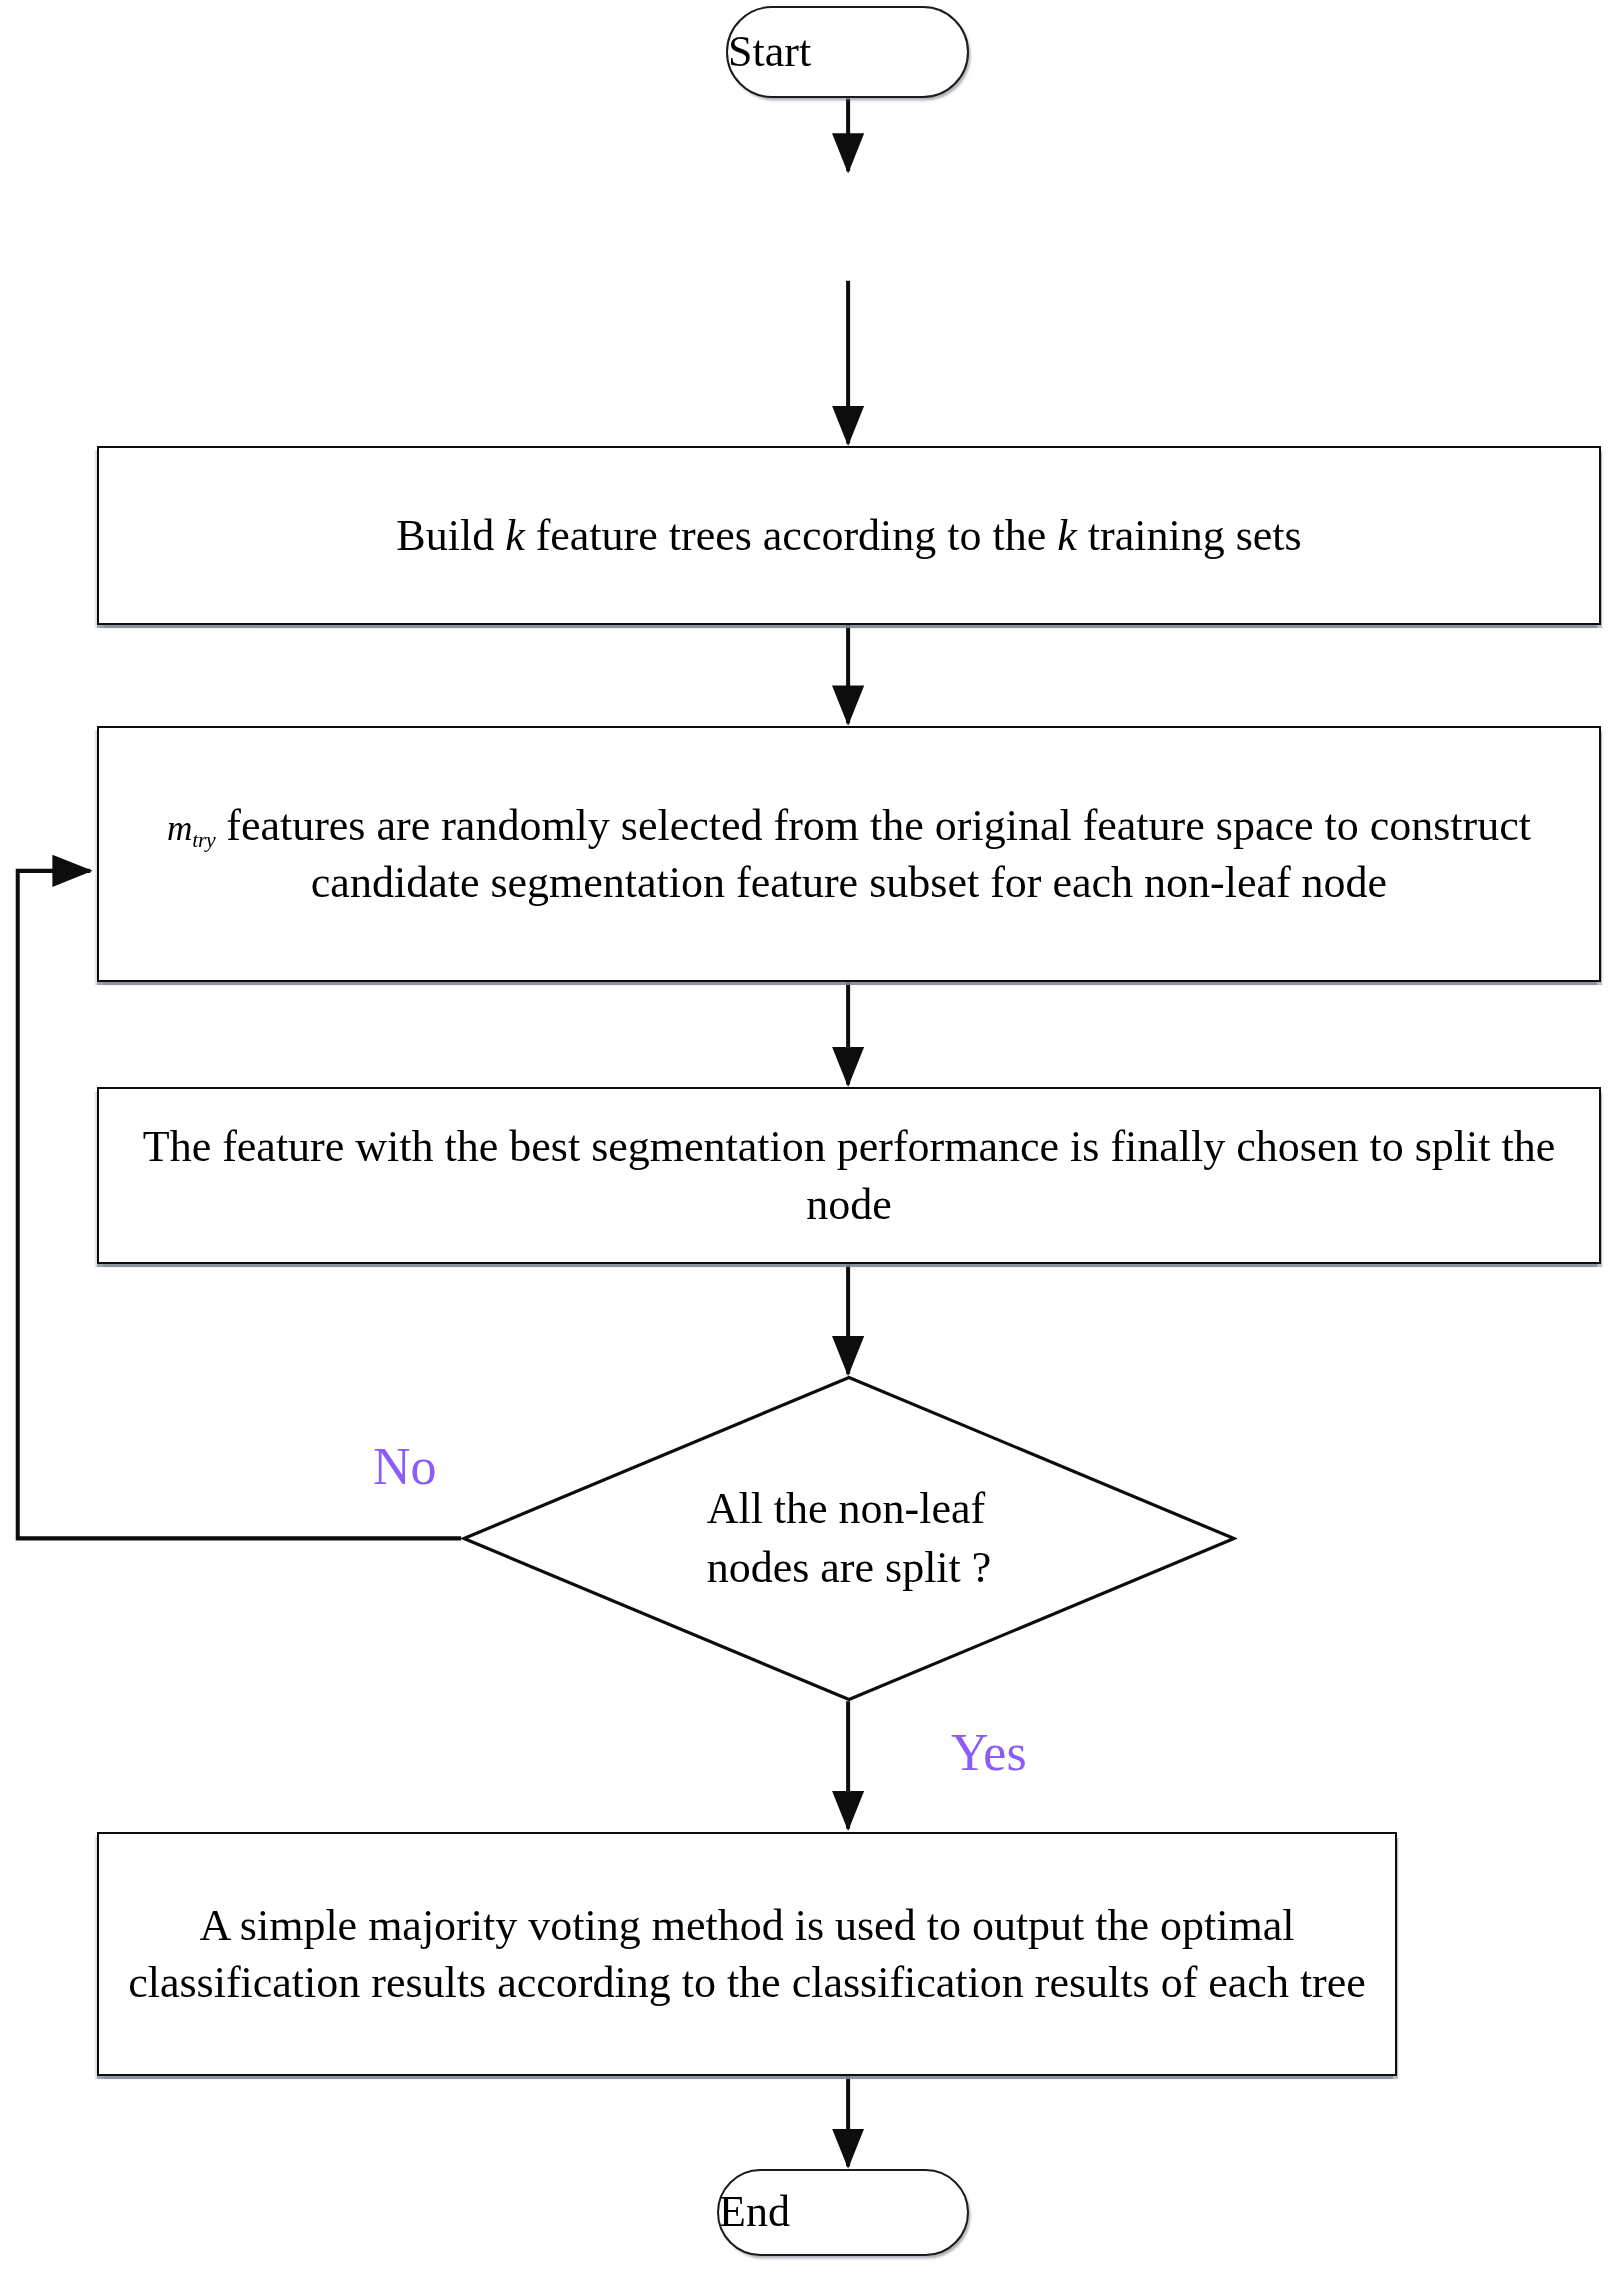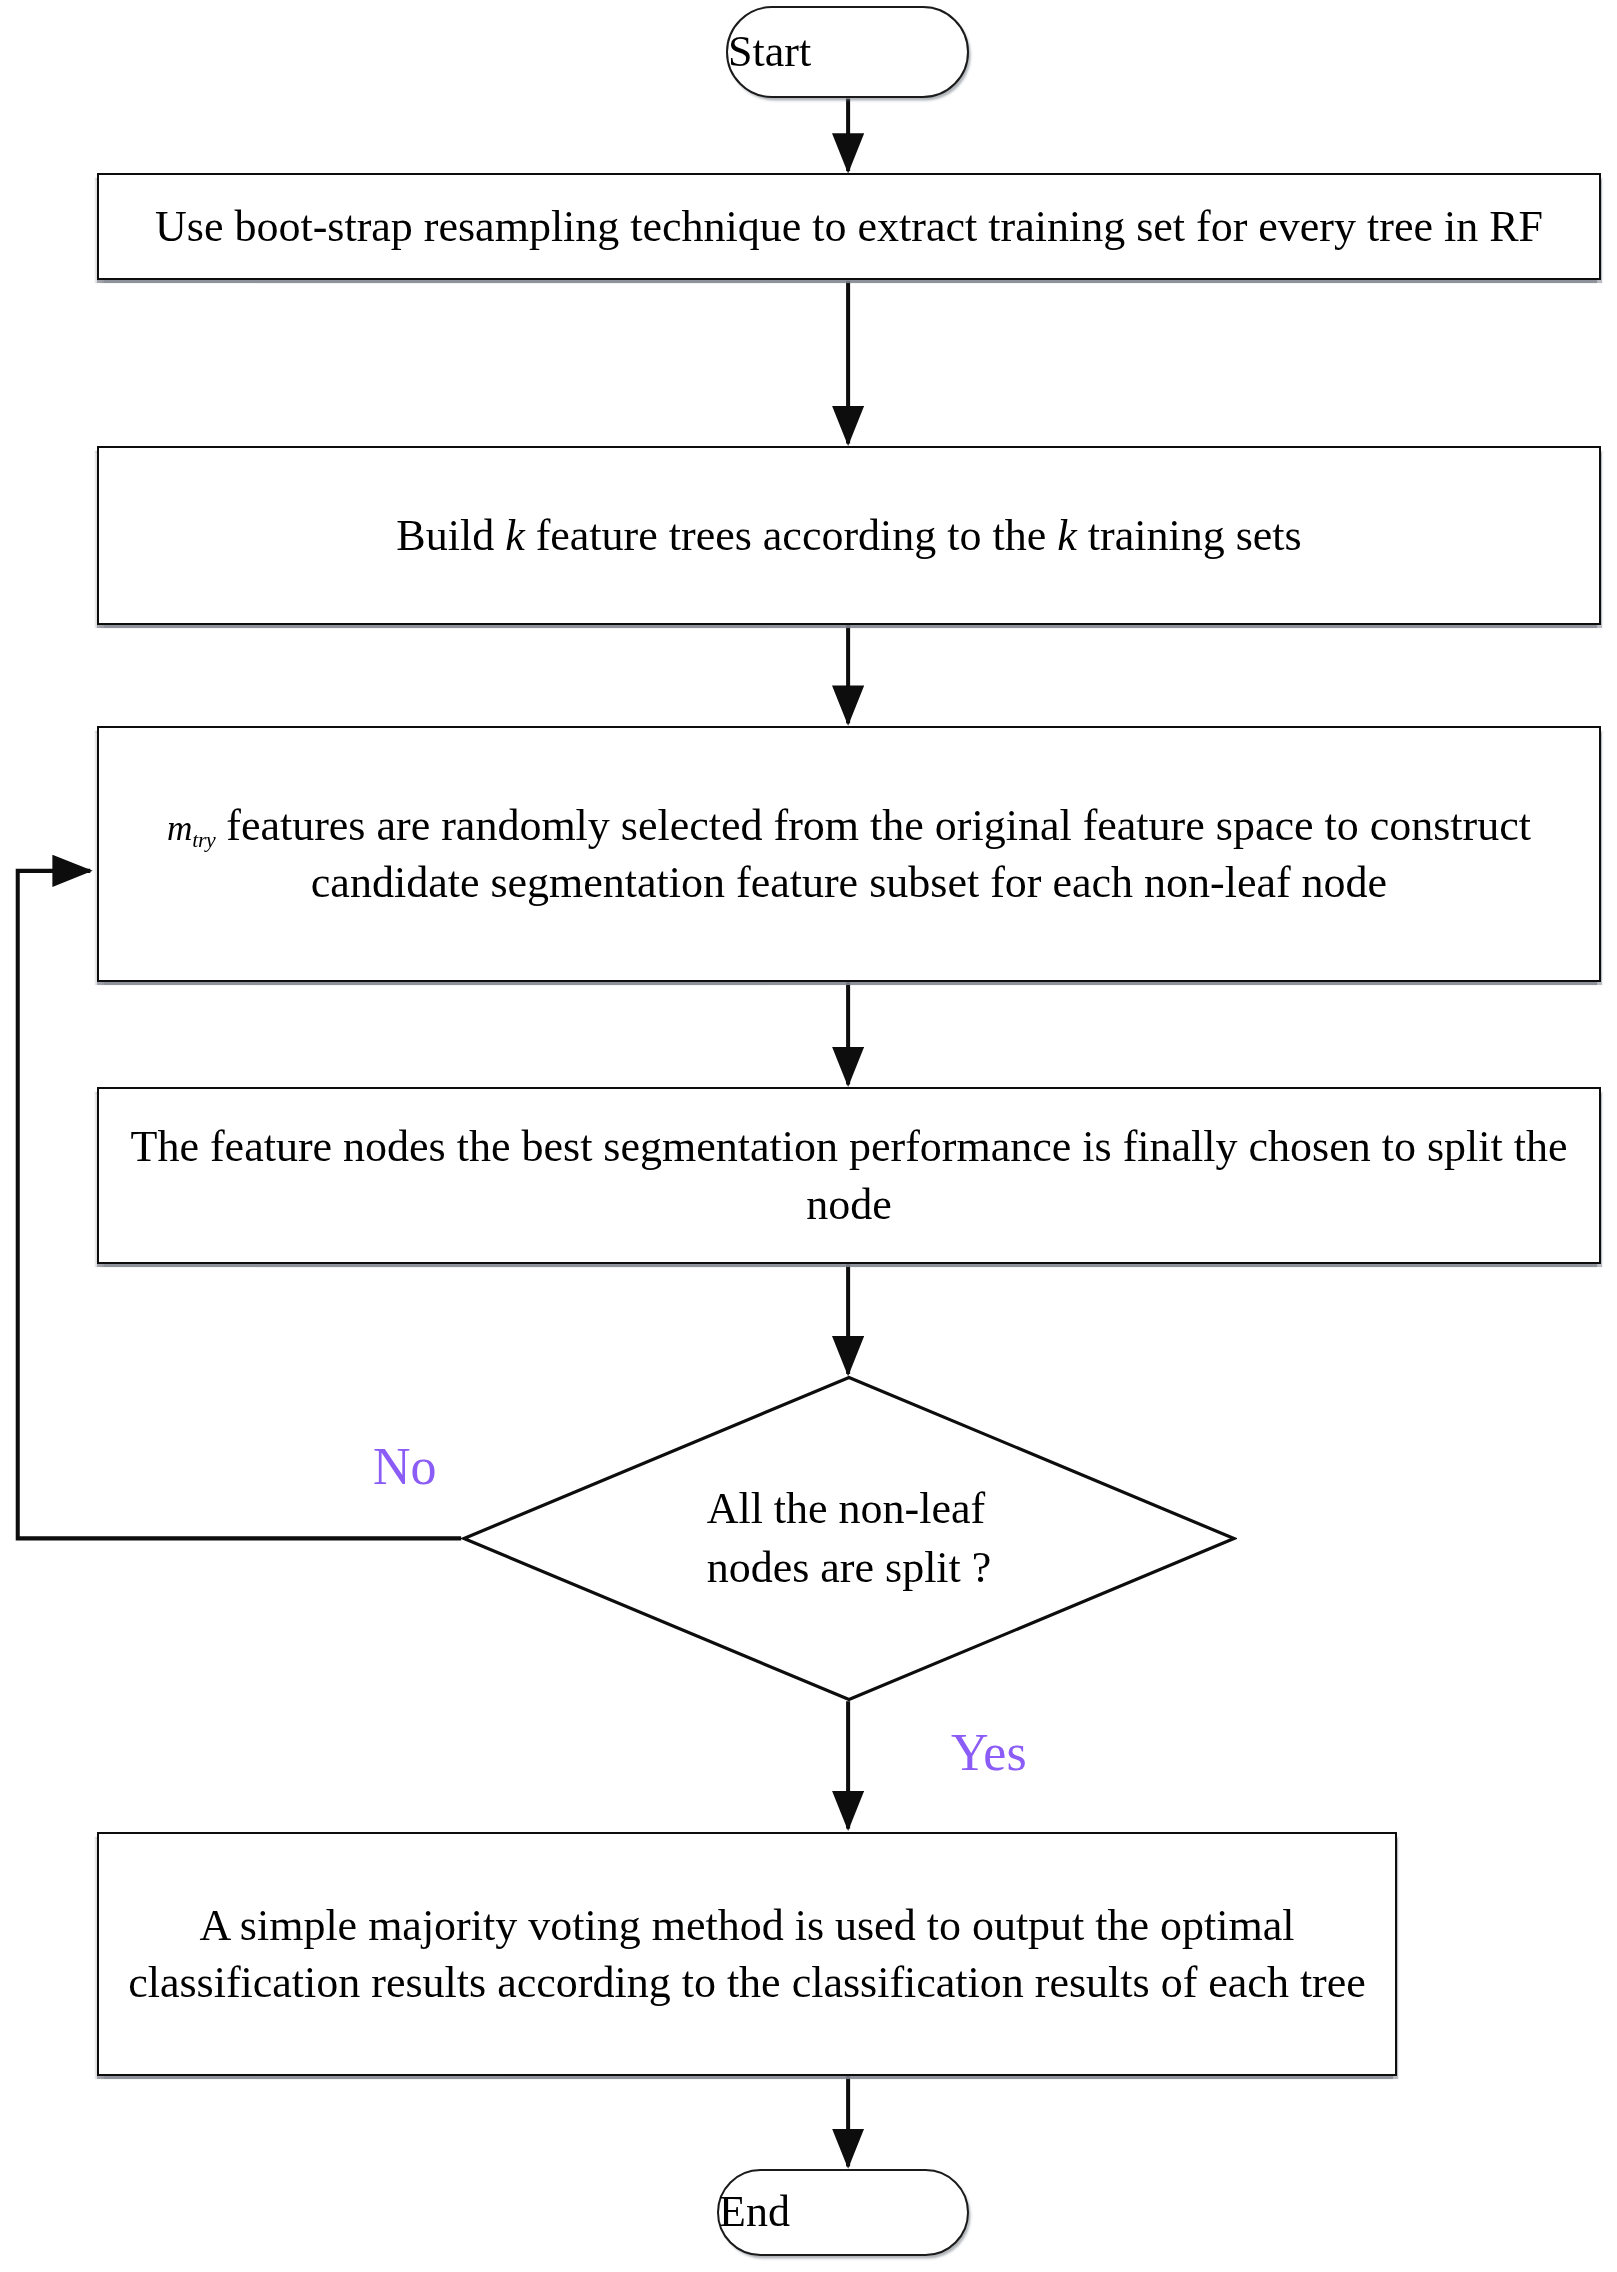--- a/index.html
+++ b/index.html
@@ -134,38 +134,35 @@
 
     <line x1="1052" y1="2110" x2="1052" y2="2268" stroke="#0d0d0d" stroke-width="5" marker-end="url(#arrowhead)"></line>
 
     <line x1="1052" y1="2575" x2="1052" y2="2687" stroke="#0d0d0d" stroke-width="5" marker-end="url(#arrowhead)"></line>
   </svg>
 
   <div class="terminator" style="left:726px; top:6.4px; width:243px; height:92px;">
     <span>Start</span>
   </div>
 
-  <div class="process" style="left:97px; top:173px; width:1504px; height:107px;">
-    <div class="inner">Use boot-strap resampling technique to extract training set for every tree in RF</div>
-  </div>
 
   <div class="process" style="left:97px; top:446px; width:1504px; height:179px;">
     <div class="inner">
       <span>Build </span><em class="mathvar">k</em><span> feature trees according to the </span><em class="mathvar">k</em><span> training sets</span>
     </div>
   </div>
 
   <div class="process" style="left:97px; top:726px; width:1504px; height:256px;">
     <div class="inner">
       <span class="sub-var"><span>m</span><sub>try</sub></span><span> features are randomly selected from the original feature space to construct candidate segmentation feature subset for each non-leaf node</span>
     </div>
   </div>
 
   <div class="process" style="left:97px; top:1087px; width:1504px; height:177px;">
-    <div class="inner">The feature nodes the best segmentation performance is finally chosen to split the node</div>
+    <div class="inner">The feature with the best segmentation performance is finally chosen to split the node</div>
   </div>
 
   <div class="decision" style="left:461px; top:1375px; width:776px; height:327px;">
     <svg class="shape" width="776" height="327" viewBox="0 0 962 406">
       <polygon points="481,3 959,203 481,403 3,203" fill="#ffffff" stroke="#0d0d0d" stroke-width="4"></polygon>
     </svg>
     <div class="dec-text">
       <div>
         <div>All the non-leaf</div>
         <div>nodes are split ?</div>

